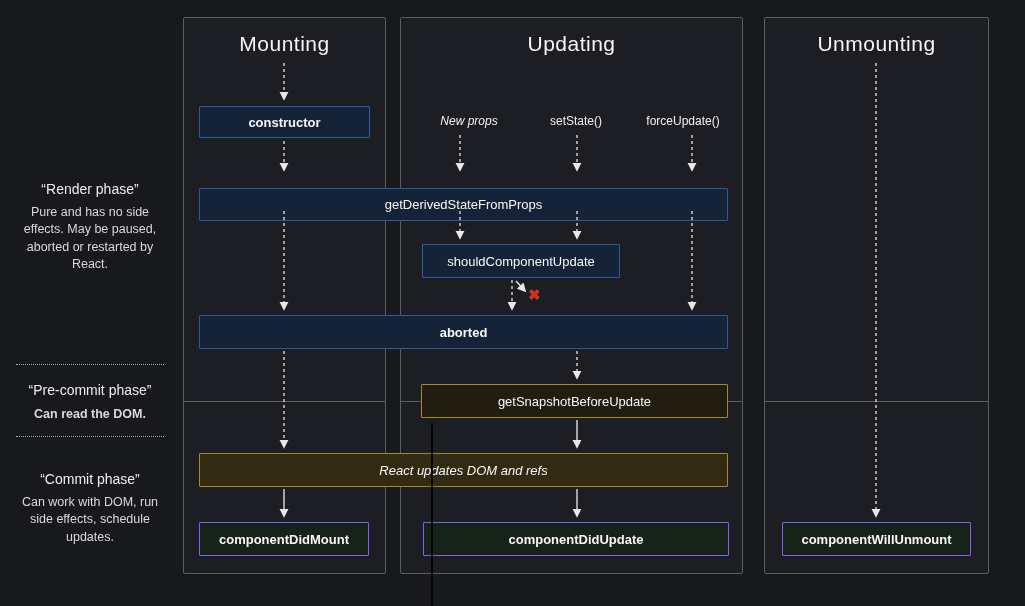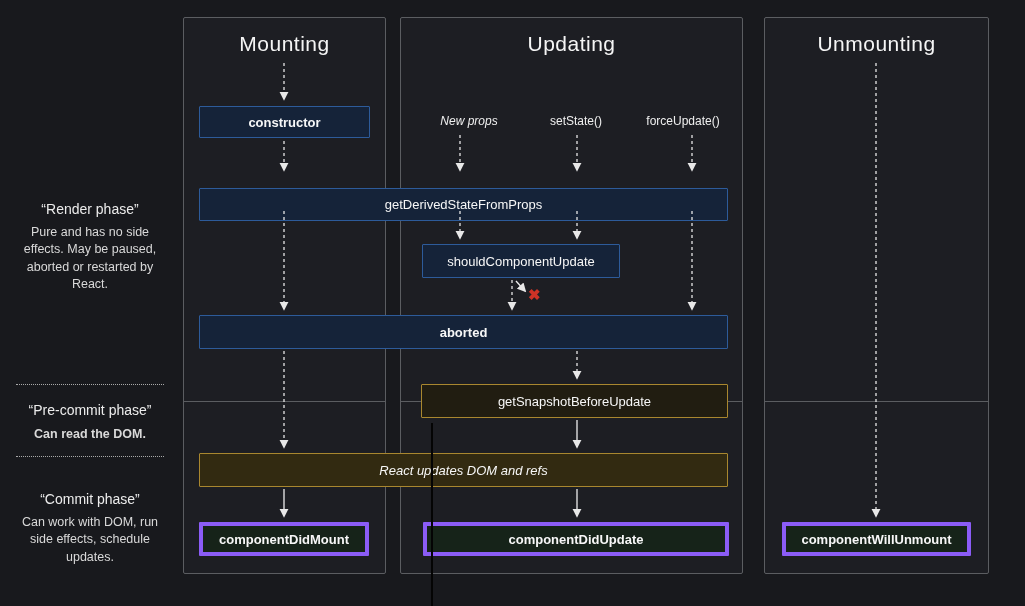--- a/index.html
+++ b/index.html
@@ -12,40 +12,40 @@
            border:1px solid #5b5d61; border-radius:2px; z-index:0; }
   .panel-mounting   { left:183px; width:203px; }
   .panel-updating   { left:400px; width:343px; }
   .panel-unmounting { left:764px; width:225px; }
   .panel-divider { position:absolute; left:0; right:0; top:383px; height:1px;
                    background:#5b5d61; z-index:1; }
   .col-title { position:absolute; top:14px; left:0; right:0; text-align:center;
                font-size:21px; font-weight:300; letter-spacing:.5px; color:#f5f5f5; }
 
   
-  .sidebar { position:absolute; left:8px; top:0; width:164px; height:446px;margin-top:20px; }
+  .sidebar { position:absolute; left:8px; top:0; width:164px; height:446px; }
   .phase-title { position:absolute; left:0; width:164px; text-align:center;
                  font-size:14px; color:#ececec; }
   .phase-desc  { position:absolute; left:7px; width:150px; text-align:center;
                  font-size:12.5px; line-height:1.38; color:#d9d9d9; }
   .t-render    { top:181px; }  .d-render    { top:204px; }
   .t-precommit { top:382px; }  .d-precommit { top:406px;font-weight:bold; }
   .t-commit    { top:471px; }  .d-commit    { top:494px; }
   .dotted-sep { position:absolute; left:8px; width:148px; height:0;
                 border-top:1px dotted #a9a9a9; }
   .sep-1 { top:364px; }  .sep-2 { top:436px; }
 
   
   .box { position:absolute; display:flex; align-items:center; justify-content:center;
          font-size:13px; border-radius:1px; z-index:2; color:#f7f7f7; }
   .box.bold { font-weight:bold; }
   .box.blue  { background:#152339; border:1px solid #2d5b9a; }
   .box.gold  { background:#211d11; border:1px solid #a9872f; }
   .box.olive { background:#322a11; border:1px solid #a9872f; font-style:italic; }
-  .box.green { background:#162319; border:4px solid #8b5cf6; }
+  .box.green { background:#162319; border:1px solid #8b5cf6; }
 
   .b-constructor { left:199px; top:106px; width:171px; height:32px; }
   .b-gdsfp       { left:199px; top:188px; width:529px; height:33px; }
   .b-scu         { left:422px; top:244px; width:198px; height:34px; }
   .b-render      { left:199px; top:315px; width:529px; height:34px; }
   .b-gsbu        { left:421px; top:384px; width:307px; height:34px; }
   .b-reactupd    { left:199px; top:453px; width:529px; height:34px; }
   .b-didmount    { left:199px; top:522px; width:170px; height:34px; }
   .b-didupdate   { left:423px; top:522px; width:306px; height:34px; }
   .b-willunmount { left:782px; top:522px; width:189px; height:34px; }

